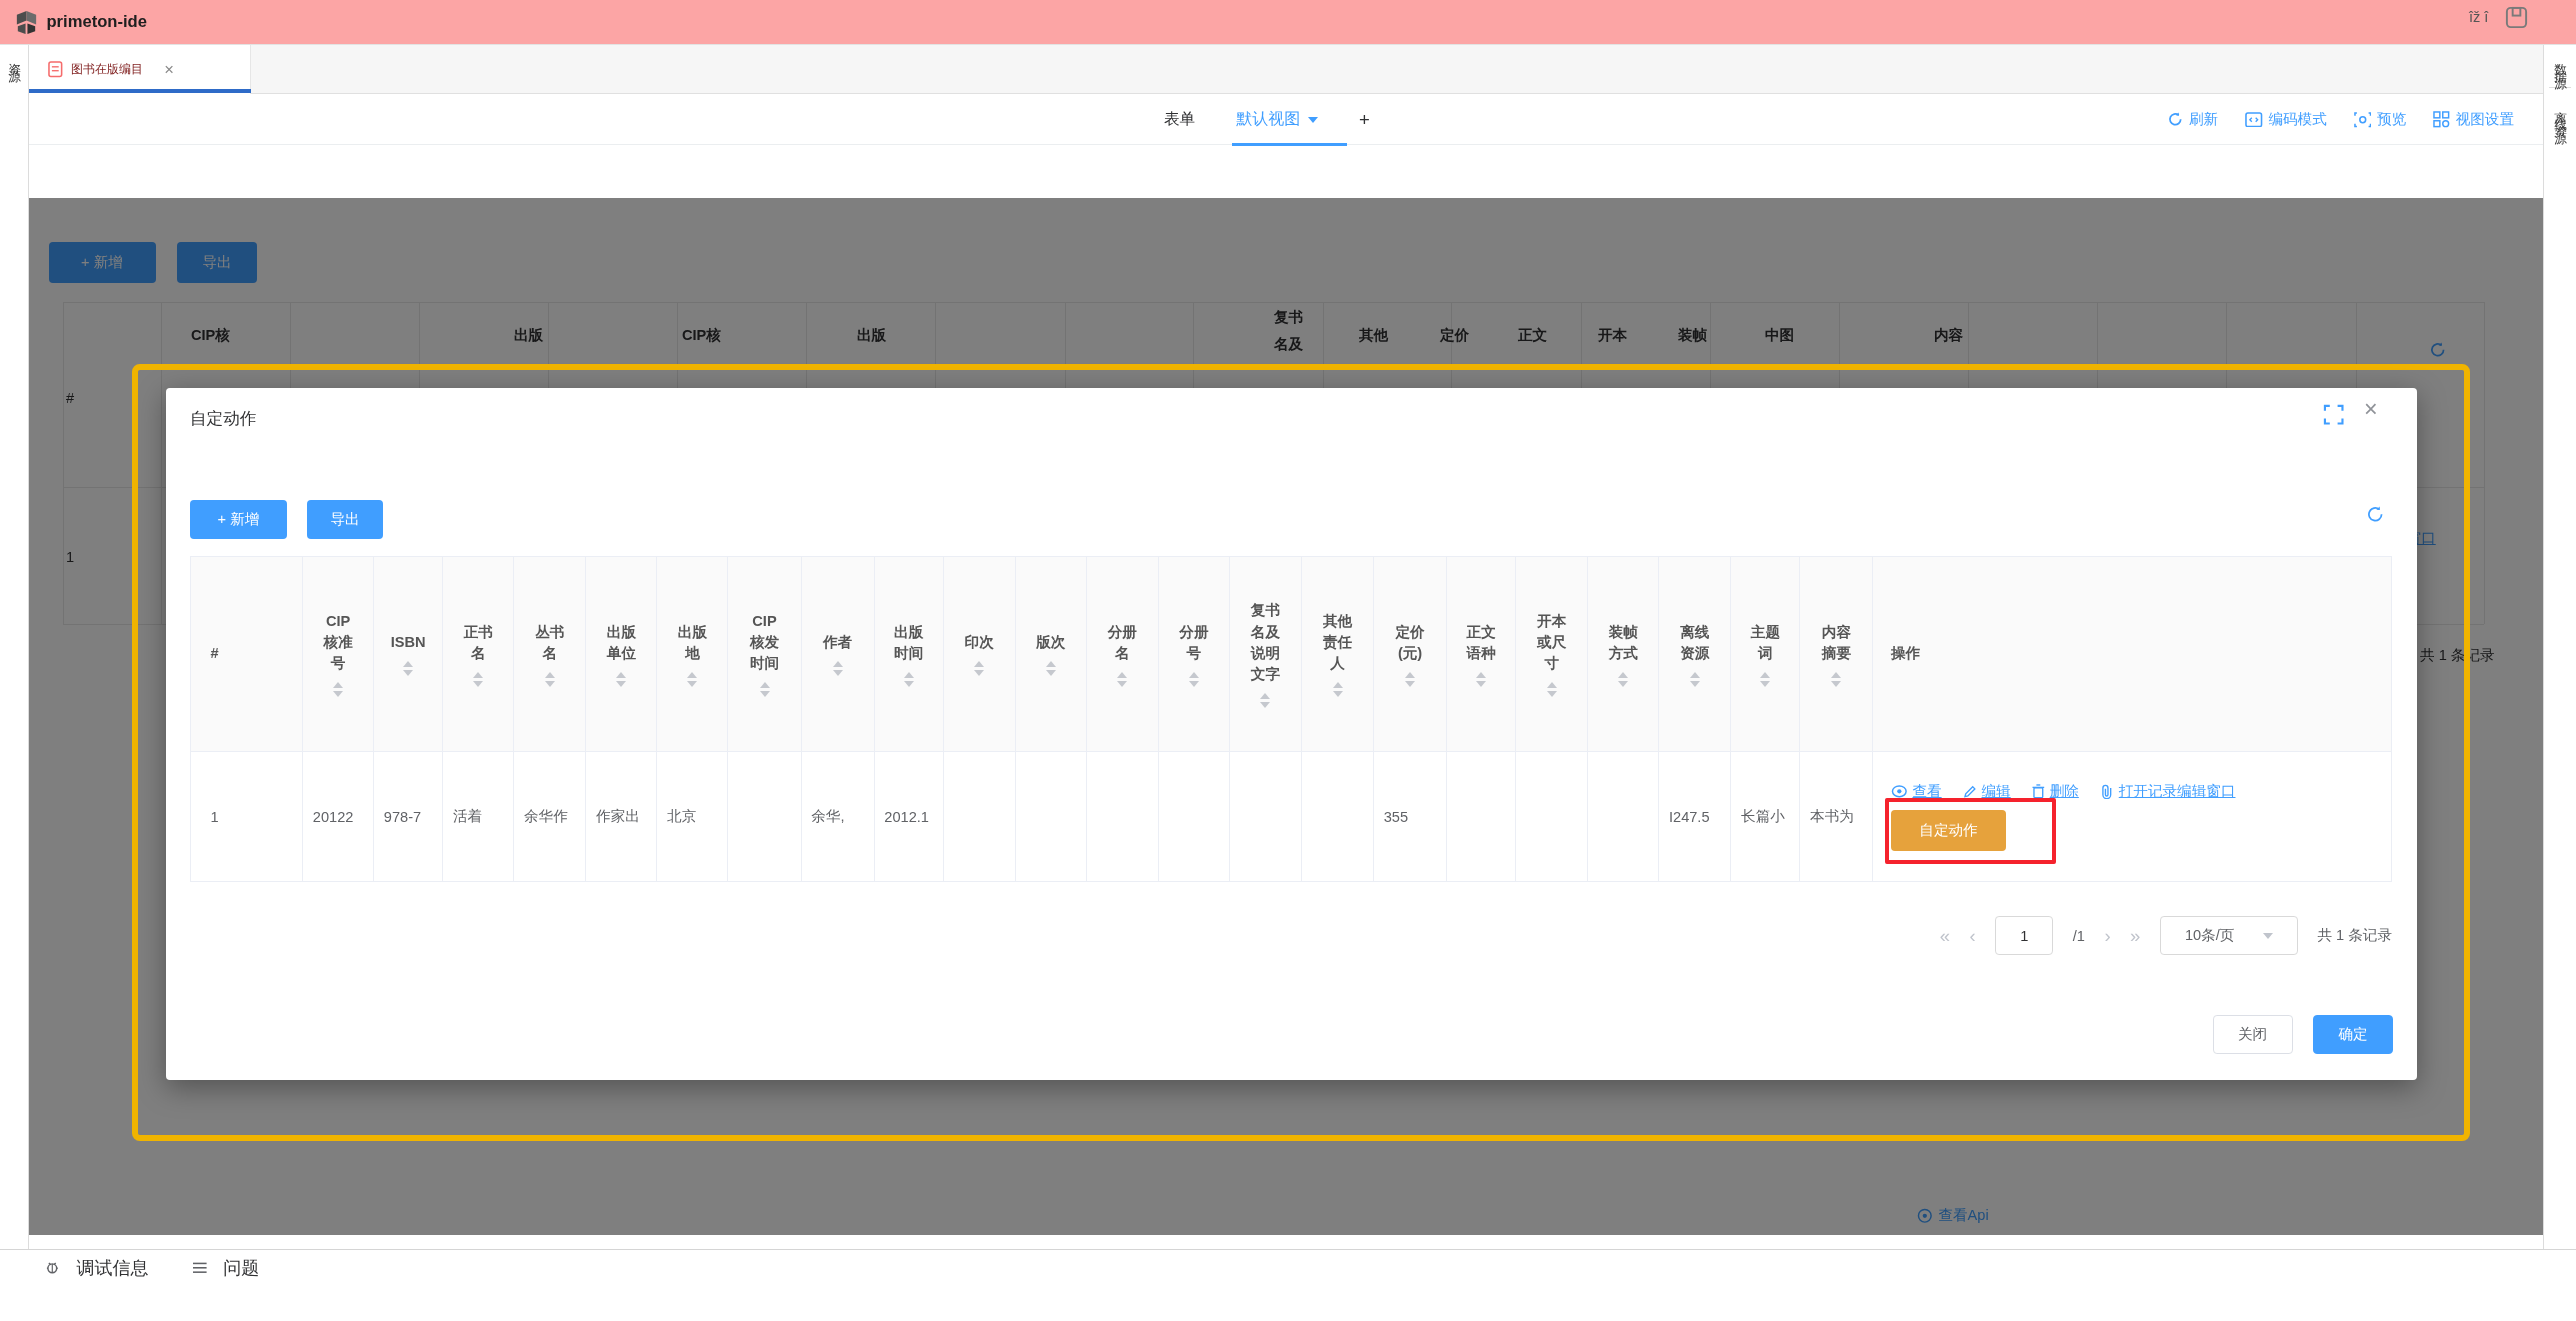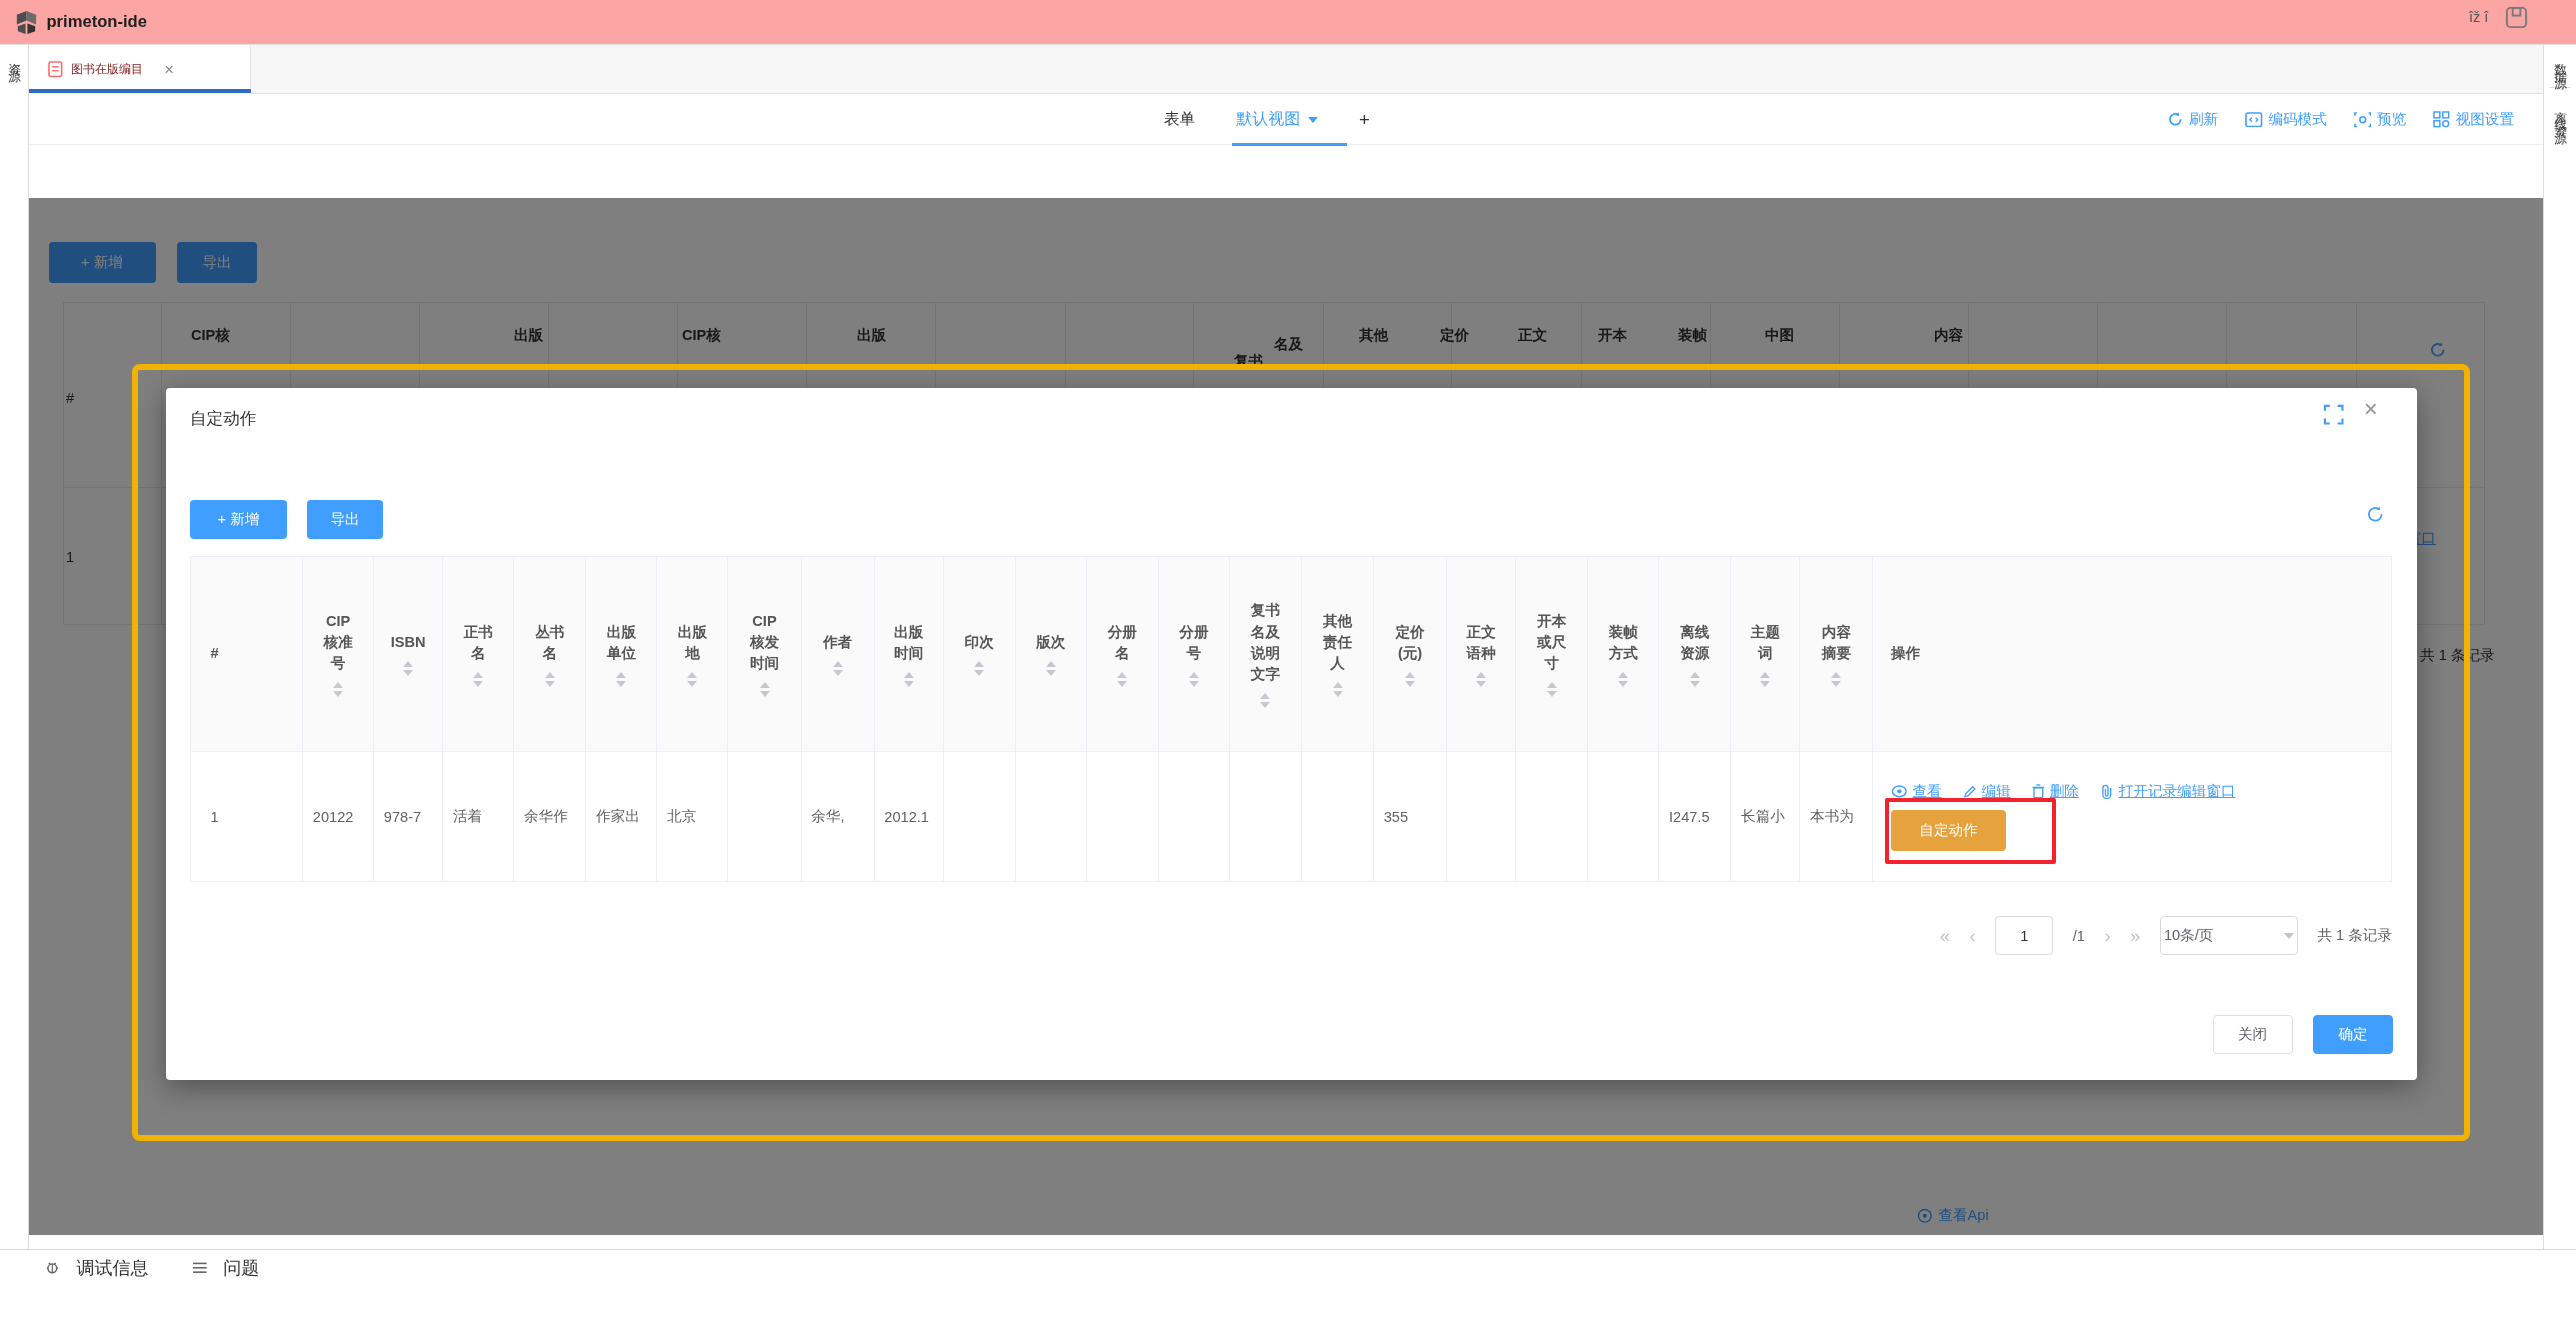--- a/index.html
+++ b/index.html
@@ -83,21 +83,21 @@
   .op-links { display:flex; align-items:center; gap:21.4px; }
   .op-link { display:flex; align-items:center; gap:4.9px; color:#409eff; font-size:14.6px; text-decoration:underline; cursor:pointer; white-space:nowrap; }
   .op-wrap { position:relative; margin-top:8.8px; display:inline-block; }
   .op-btn { width:115px; height:41px; background:#e6a23c; border:none; border-radius:3.9px; color:#fff; font-size:14.6px; cursor:pointer; }
   .red-box { position:absolute; left:-5.8px; top:-11.7px; width:171px; height:66px; border:4.9px solid #f5222d; border-radius:1.9px; pointer-events:none; }
 
   .pager { position:absolute; left:24px; top:528px; width:2202px; height:39px; display:flex; align-items:center; justify-content:flex-end; gap:19.5px; }
   .pg-nav { font-size:18.5px; color:#c0c4cc; cursor:pointer; line-height:39px; }
   .pg-input { width:58px; height:39px; border:1px solid #d9d9d9; border-radius:3.9px; text-align:center; font-size:14.6px; color:#303133; }
   .pg-slash { font-size:14.6px; color:#606266; }
-  .pg-select { width:138px; height:39px; border:1px solid #d9d9d9; border-radius:3.9px; display:flex; align-items:center; justify-content:space-between; padding:0 3px; font-size:14.6px; color:#606266; cursor:pointer; }
+  .pg-select { width:138px; height:39px; border:1px solid #d9d9d9; border-radius:3.9px; display:flex; align-items:center; justify-content:space-between; padding:0 24px; font-size:14.6px; color:#606266; cursor:pointer; }
   .pg-caret { width:0;height:0;border-left:5.8px solid transparent;border-right:5.8px solid transparent;border-top:6.8px solid #c0c4cc; }
   .pg-total { font-size:14.6px; color:#606266; }
 
   .m-footer { position:absolute; right:24px; bottom:26px; display:flex; gap:20.5px; }
   .f-btn { width:80px; height:39px; border-radius:3.9px; font-size:14.6px; cursor:pointer; display:flex; align-items:center; justify-content:center; }
   .f-close { background:#fff; border:1px solid #dcdfe6; color:#606266; }
   .f-ok { background:#409eff; border:1px solid #409eff; color:#fff; }
 
   
   .bottombar { position:absolute; left:0; top:1249px; width:2576px; height:36px; background:#fff; border-top:1px solid #d5d5d5; display:flex; align-items:center; gap:43px; padding-left:44px; }
@@ -225,21 +225,21 @@
           <div class="bg-line-v" style="left: 2455px;"></div>
           <div class="bg-line-h" style="top: 104px;"></div>
           <div class="bg-line-h" style="top: 289px;"></div>
           <div class="bg-line-h" style="top: 426px;"></div>
         </div>
       <div id="bgLabels">
           <span class="bg-label" style="left: 162px; top: 128px;">CIP核</span>
           <span class="bg-label" style="left: 485px; top: 128px;">出版</span>
           <span class="bg-label" style="left: 653px; top: 128px;">CIP核</span>
           <span class="bg-label" style="left: 828px; top: 128px;">出版</span>
-          <span class="bg-label" style="left: 1205px; top: 110px; margin-top: 44px;">复书</span>
+          <span class="bg-label" style="left: 1245px; top: 110px;">复书</span>
           <span class="bg-label" style="left: 1245px; top: 137px;">名及</span>
           <span class="bg-label" style="left: 1330px; top: 128px;">其他</span>
           <span class="bg-label" style="left: 1411px; top: 128px;">定价</span>
           <span class="bg-label" style="left: 1489px; top: 128px;">正文</span>
           <span class="bg-label" style="left: 1569px; top: 128px;">开本</span>
           <span class="bg-label" style="left: 1649px; top: 128px;">装帧</span>
           <span class="bg-label" style="left: 1736px; top: 128px;">中图</span>
           <span class="bg-label" style="left: 1905px; top: 128px;">内容</span>
         </div>
       <span class="bg-label" style="left:37px;top:192px;font-weight:400;">#</span>

